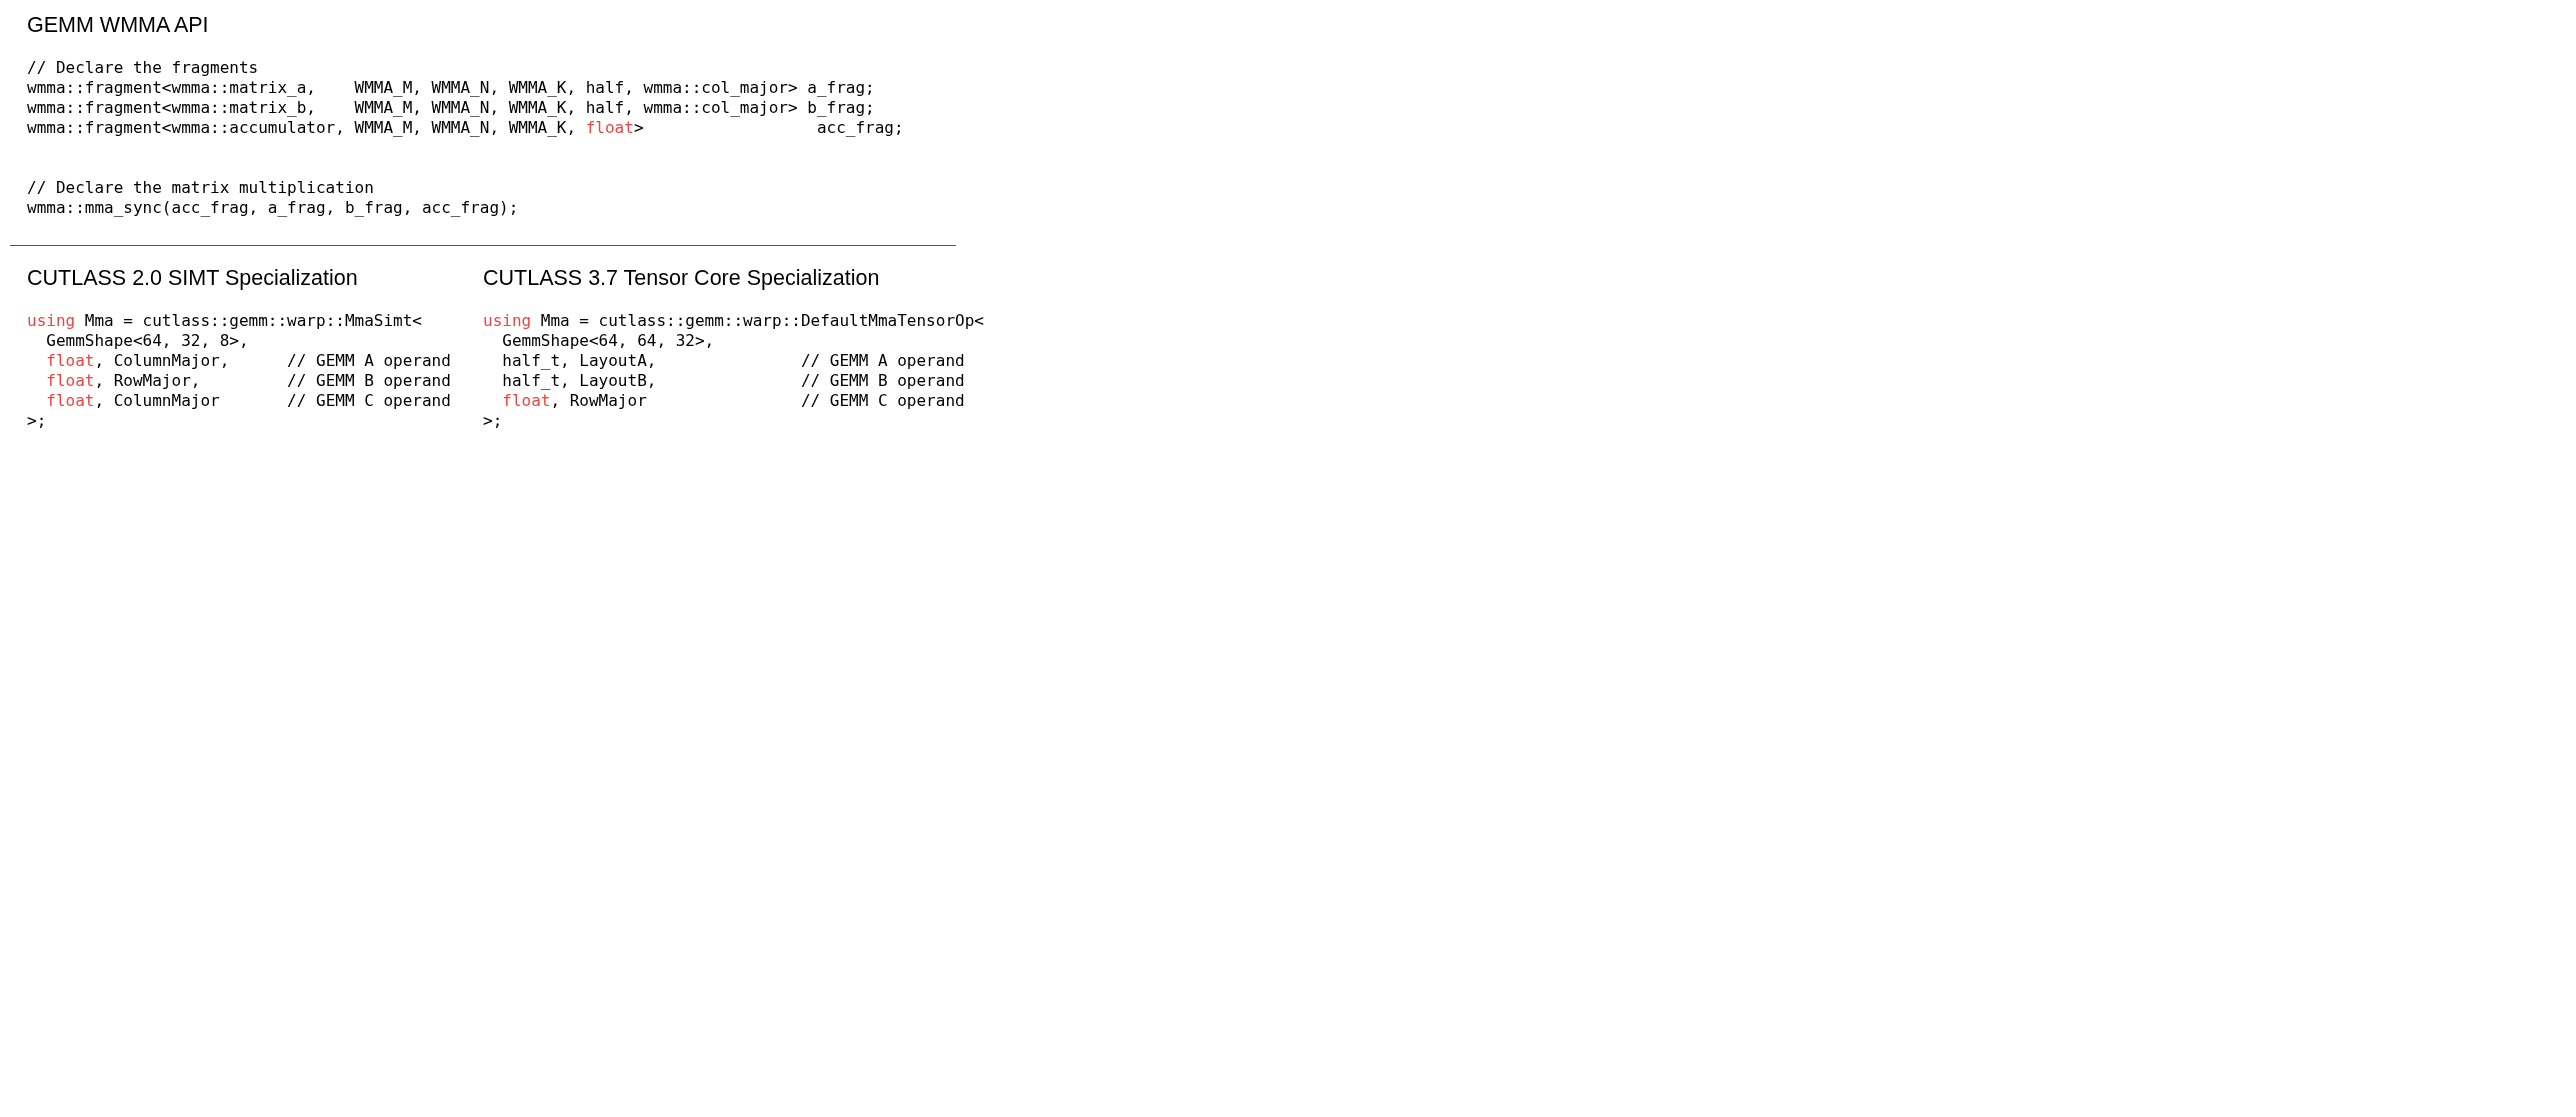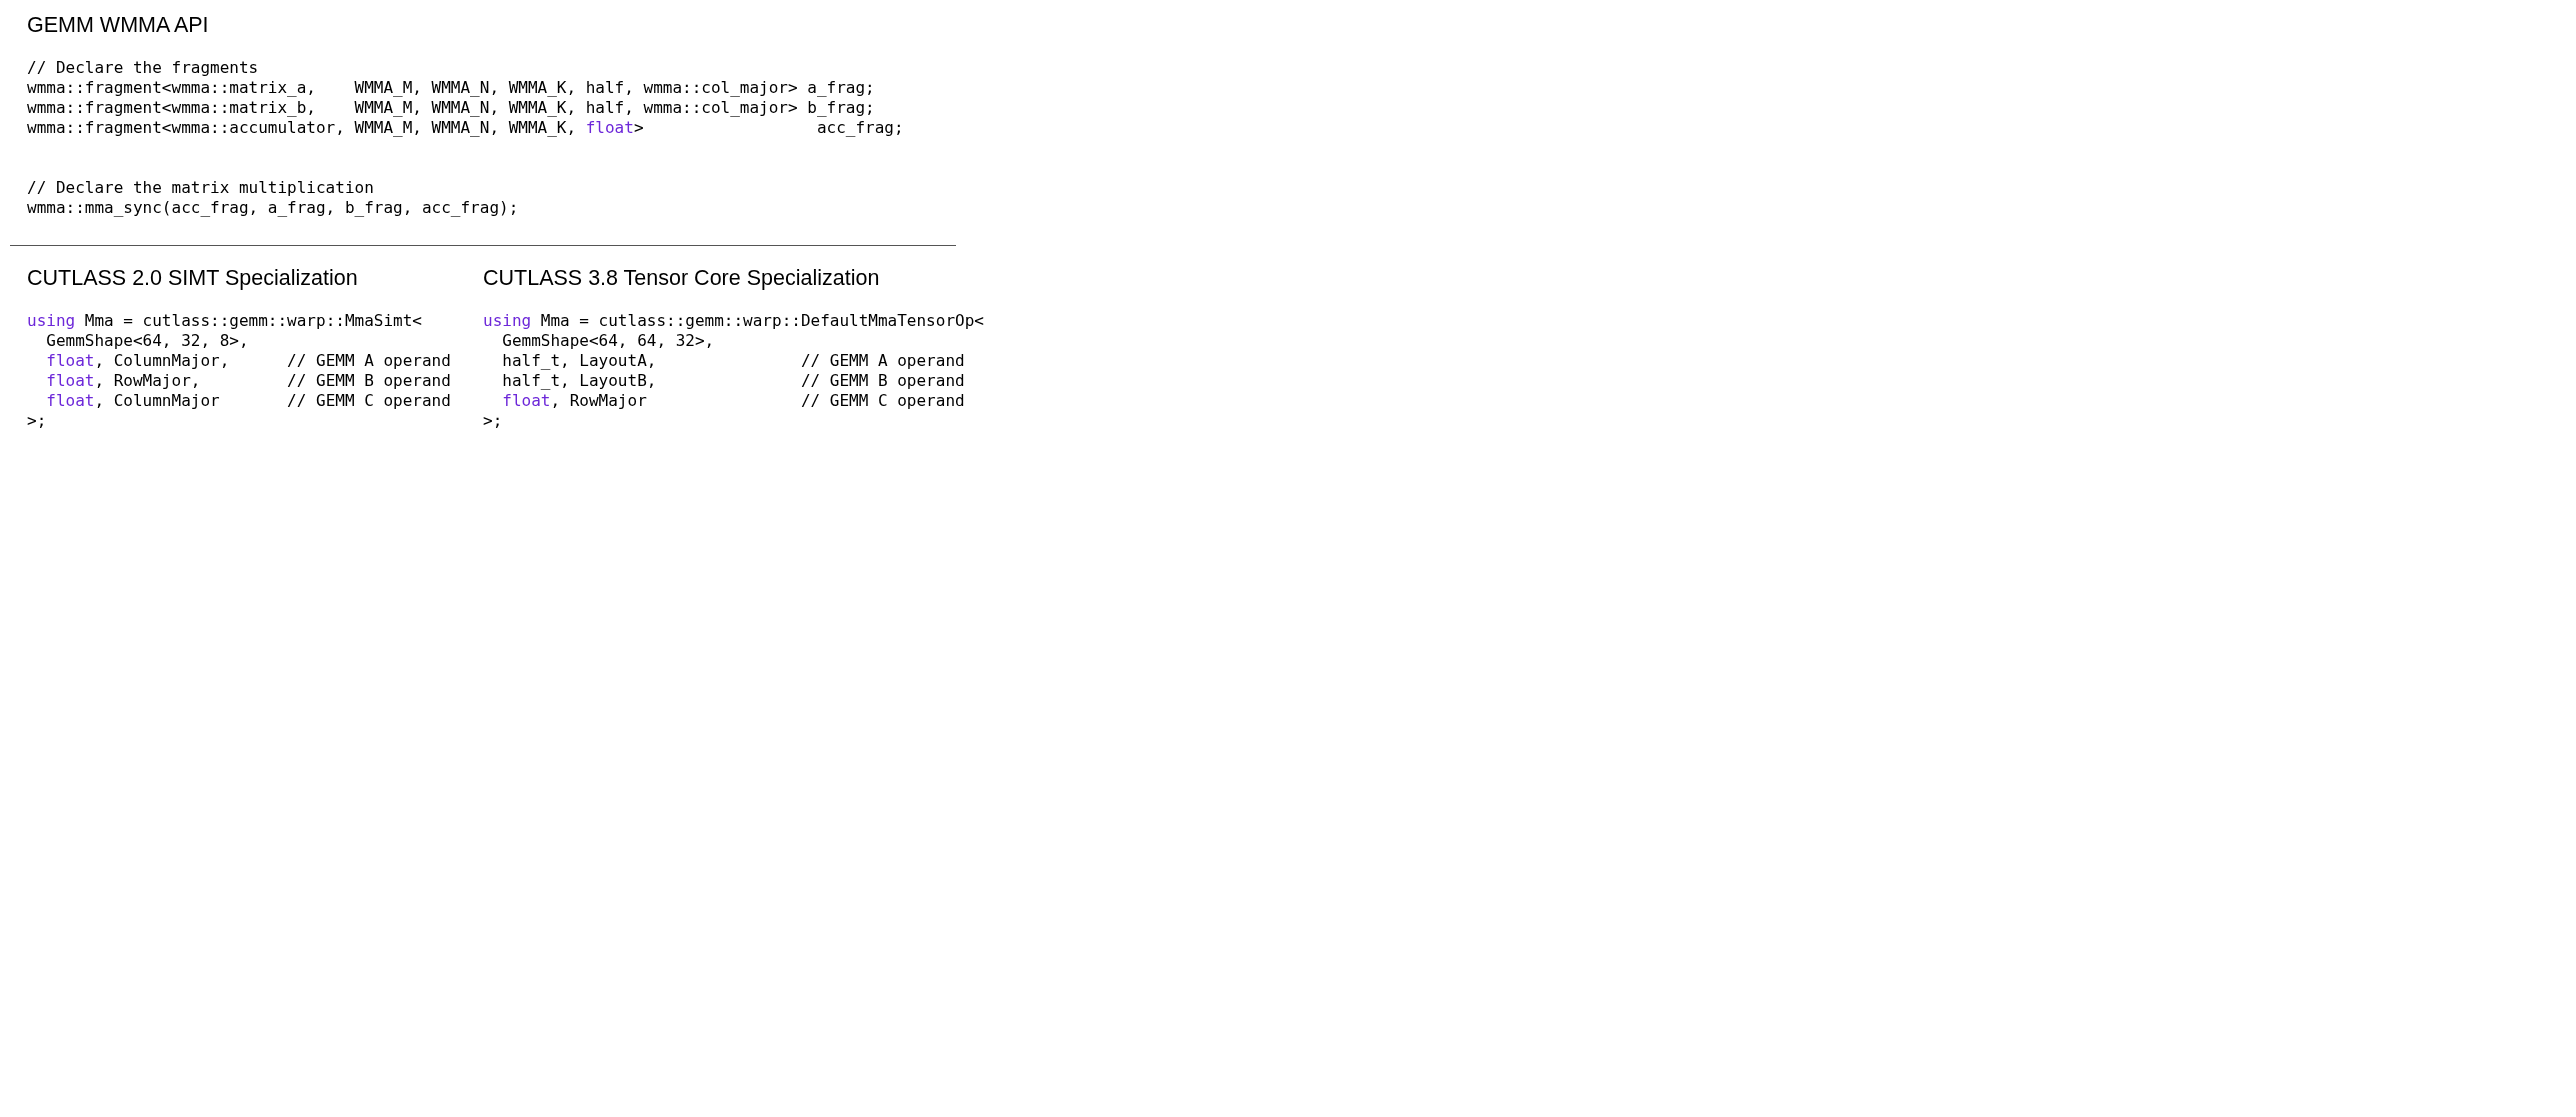--- a/index.html
+++ b/index.html
@@ -26,21 +26,21 @@
   }
   pre.code {
     font-family: Consolas, "DejaVu Sans Mono", monospace;
     font-size: 16px;
     line-height: 1.25;
     white-space: pre;
     margin: 0;
     color: #000;
   }
   .comment { color: #000000; } 
-  .kw      { color: #6d28d9; } 
+  .kw      { color: #ef4444; } 
   hr.divider {
     border: none;
     border-top: 0.7px solid #555;
     margin: 27px 0 20px -17px;
     width: 946px;
   }
   .two-col {
     display: flex;
     gap: 40px;
   }
@@ -75,21 +75,21 @@
 
       <pre class="code"><span class="kw">using</span> Mma = cutlass::gemm::warp::MmaSimt&lt;
   GemmShape&lt;64, 32, 8&gt;,
   <span class="kw">float</span>, ColumnMajor,      <span class="comment">// GEMM A operand</span>
   <span class="kw">float</span>, RowMajor,         <span class="comment">// GEMM B operand</span>
   <span class="kw">float</span>, ColumnMajor       <span class="comment">// GEMM C operand</span>
 &gt;;</pre>
     </div>
 
     <div class="col right">
-      <h2 class="heading">CUTLASS 3.8 Tensor Core Specialization</h2>
+      <h2 class="heading">CUTLASS 3.7 Tensor Core Specialization</h2>
 
       <pre class="code"><span class="kw">using</span> Mma = cutlass::gemm::warp::DefaultMmaTensorOp&lt;
   GemmShape&lt;64, 64, 32&gt;,
   half_t, LayoutA,               <span class="comment">// GEMM A operand</span>
   half_t, LayoutB,               <span class="comment">// GEMM B operand</span>
   <span class="kw">float</span>, RowMajor                <span class="comment">// GEMM C operand</span>
 &gt;;</pre>
     </div>
 
   </div>

